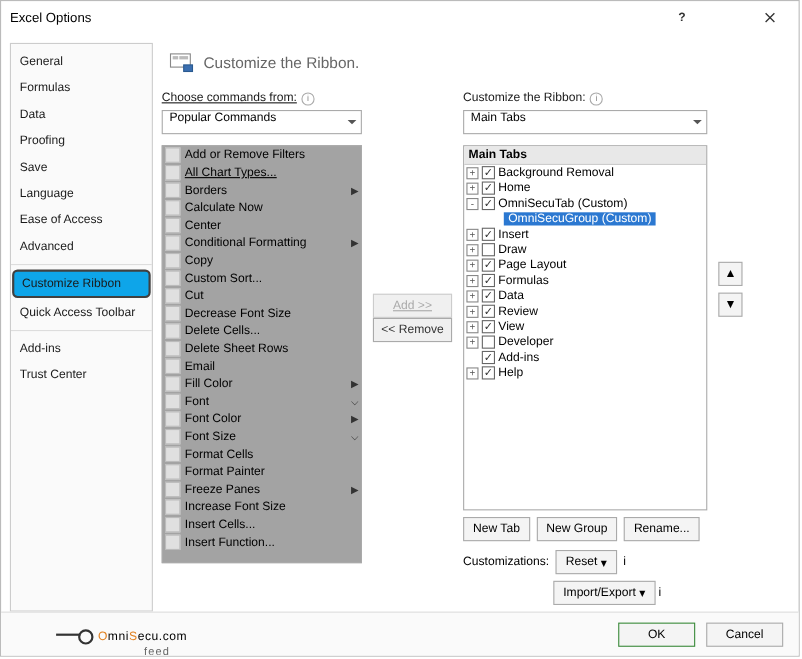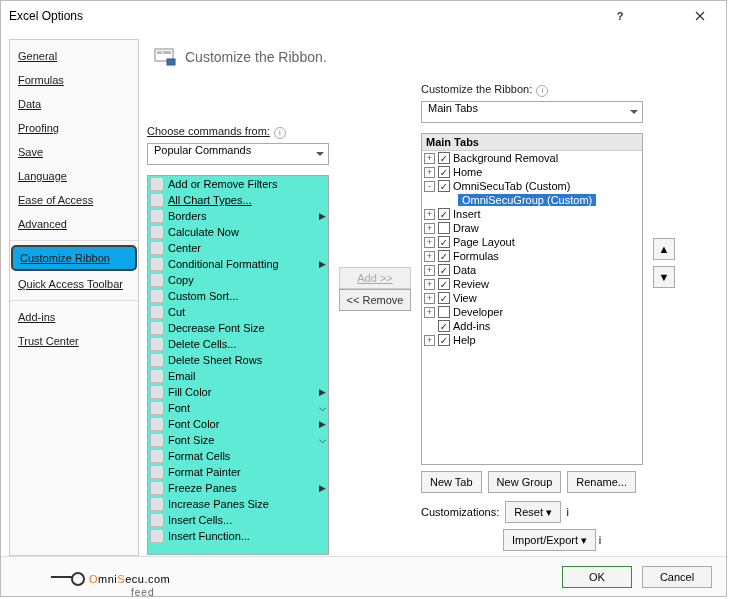--- a/index.html
+++ b/index.html
@@ -4,34 +4,34 @@
 <style>
 * { box-sizing: border-box; margin: 0; padding: 0; font-family: "Segoe UI", Tahoma, sans-serif; font-size: 11px; }
 body { background: #fff; width: 729px; height: 599px; position: relative; }
 .dialog { width: 727px; height: 597px; border: 1px solid #bbb; background: #fff; position: relative; }
 .titlebar { height: 30px; display: flex; align-items: center; padding: 0 8px; gap: 44px; }
 .titlebar .title { flex: 1; font-size: 12px; }
 .titlebar .btn { width: 36px; height: 24px; display: flex; align-items: center; justify-content: center; color: #333; cursor: default; }
 .titlebar .btn.help { font-weight: bold; }
 .content { position: absolute; top: 30px; left: 0; right: 0; bottom: 40px; display: flex; padding: 8px 8px 0 8px; gap: 8px; }
 .sidebar { width: 130px; border: 1px solid #ccc; background: #fafafa; padding-top: 4px; }
-.sidebar-item { padding: 6px 8px; color: #1a1a1a; cursor: default; text-decoration: underline; }
+.sidebar-item { padding: 6px 8px; color: #1a1a1a; cursor: default; }
 .sidebar-sep { border-top: 1px solid #ddd; margin: 4px 0; }
 .sidebar-item.sel { border: 2px solid #404040; border-radius: 5px; background: #0ea5e9; padding: 5px 7px; margin: 1px; }
 .main { flex: 1; position: relative; }
 .section-title { display: flex; align-items: center; gap: 8px; padding: 6px 10px 14px 6px; }
 .section-title .icon { width: 24px; height: 24px; display: inline-block; }
 .section-title .txt { font-size: 14px; color: #666; }
 .row { display: flex; gap: 8px; align-items: flex-start; }
 .col { display: flex; flex-direction: column; }
 .label-line { margin-bottom: 4px; color: #1a1a1a; }
 .label-line .info { display:inline-block; width:12px; height:12px; border:1px solid #aaa; border-radius:50%; font-size:8px; line-height:10px; text-align:center; color:#888; margin-left:4px; }
 .combo { height: 22px; border: 1px solid #aaa; background: #fff; display: flex; align-items: flex-start; padding: 0 6px; position: relative; }
 .combo .arrow { position: absolute; right: 4px; top: 50%; transform: translateY(-50%); width: 0; height: 0; border-left: 4px solid transparent; border-right: 4px solid transparent; border-top: 4px solid #555; }
-.listbox { border: 1px solid #aaa; background: #5eead4; overflow-y: scroll; height: 380px; }
+.listbox { border: 1px solid #aaa; background: #a3a3a3; overflow-y: scroll; height: 380px; }
 .cmd-list { width: 182px; }
 .cmd-item { display: flex; align-items: center; padding: 1px 2px; gap: 4px; white-space: nowrap; }
 .cmd-item .ico { width: 14px; height: 14px; background: #e0e0e0; border: 1px solid #bbb; flex-shrink: 0; }
 .cmd-item .sub { width: 8px; text-align: right; font-size: 9px; color: #333; }
 .mid-col { width: 76px; display: flex; flex-direction: column; justify-content: center; align-items: center; gap: 0; }
 .mid-btn { width: 72px; height: 22px; border: 1px solid #aaa; background: #f0f0f0; display: flex; align-items: center; justify-content: center; color: #333; }
 .mid-btn.disabled { color: #aaa; border-color: #ccc; }
 .tree-col { width: 222px; }
 .tree-header { background: #e8e8e8; font-weight: bold; padding: 2px 4px; border-bottom: 1px solid #ccc; }
 .tree-box { border: 1px solid #aaa; background: #fff; height: 332px; overflow-y: scroll; }
@@ -97,21 +97,21 @@
               <rect x="4" y="6" width="5" height="3" fill="#bbb"></rect>
               <rect x="10" y="6" width="8" height="3" fill="#bbb"></rect>
               <rect x="14" y="14" width="8" height="6" fill="#3a6fb0" stroke="#2a5a90"></rect>
             </svg>
         </span>
         <span class="txt">Customize the Ribbon.</span>
       </div>
 
       <div class="row">
 
-        <div class="col" style="width:182px;margin-top:42px;">
+        <div class="col" style="width:182px;">
           <div class="label-line"><span class="u">Choose commands from:</span><span class="info">i</span></div>
           <div class="combo">
             <span>Popular Commands</span>
             <span class="arrow"></span>
           </div>
           <div style="height:10px"></div>
           <div class="listbox cmd-list" id="cmd-list">
               <div class="cmd-item">
                 <span class="ico"></span>
                 <span style="flex: 1 1 0%;">Add or Remove Filters</span>
@@ -194,21 +194,21 @@
                 <span class="ico"></span>
                 <span style="flex: 1 1 0%;">Format Painter</span>
               </div>
               <div class="cmd-item">
                 <span class="ico"></span>
                 <span style="flex: 1 1 0%;">Freeze Panes</span>
                 <span class="sub">▶</span>
               </div>
               <div class="cmd-item">
                 <span class="ico"></span>
-                <span style="flex: 1 1 0%;">Increase Panes Size</span>
+                <span style="flex: 1 1 0%;">Increase Font Size</span>
               </div>
               <div class="cmd-item">
                 <span class="ico"></span>
                 <span style="flex: 1 1 0%;">Insert Cells...</span>
               </div>
               <div class="cmd-item">
                 <span class="ico"></span>
                 <span style="flex: 1 1 0%;">Insert Function...</span>
               </div>
             </div>

